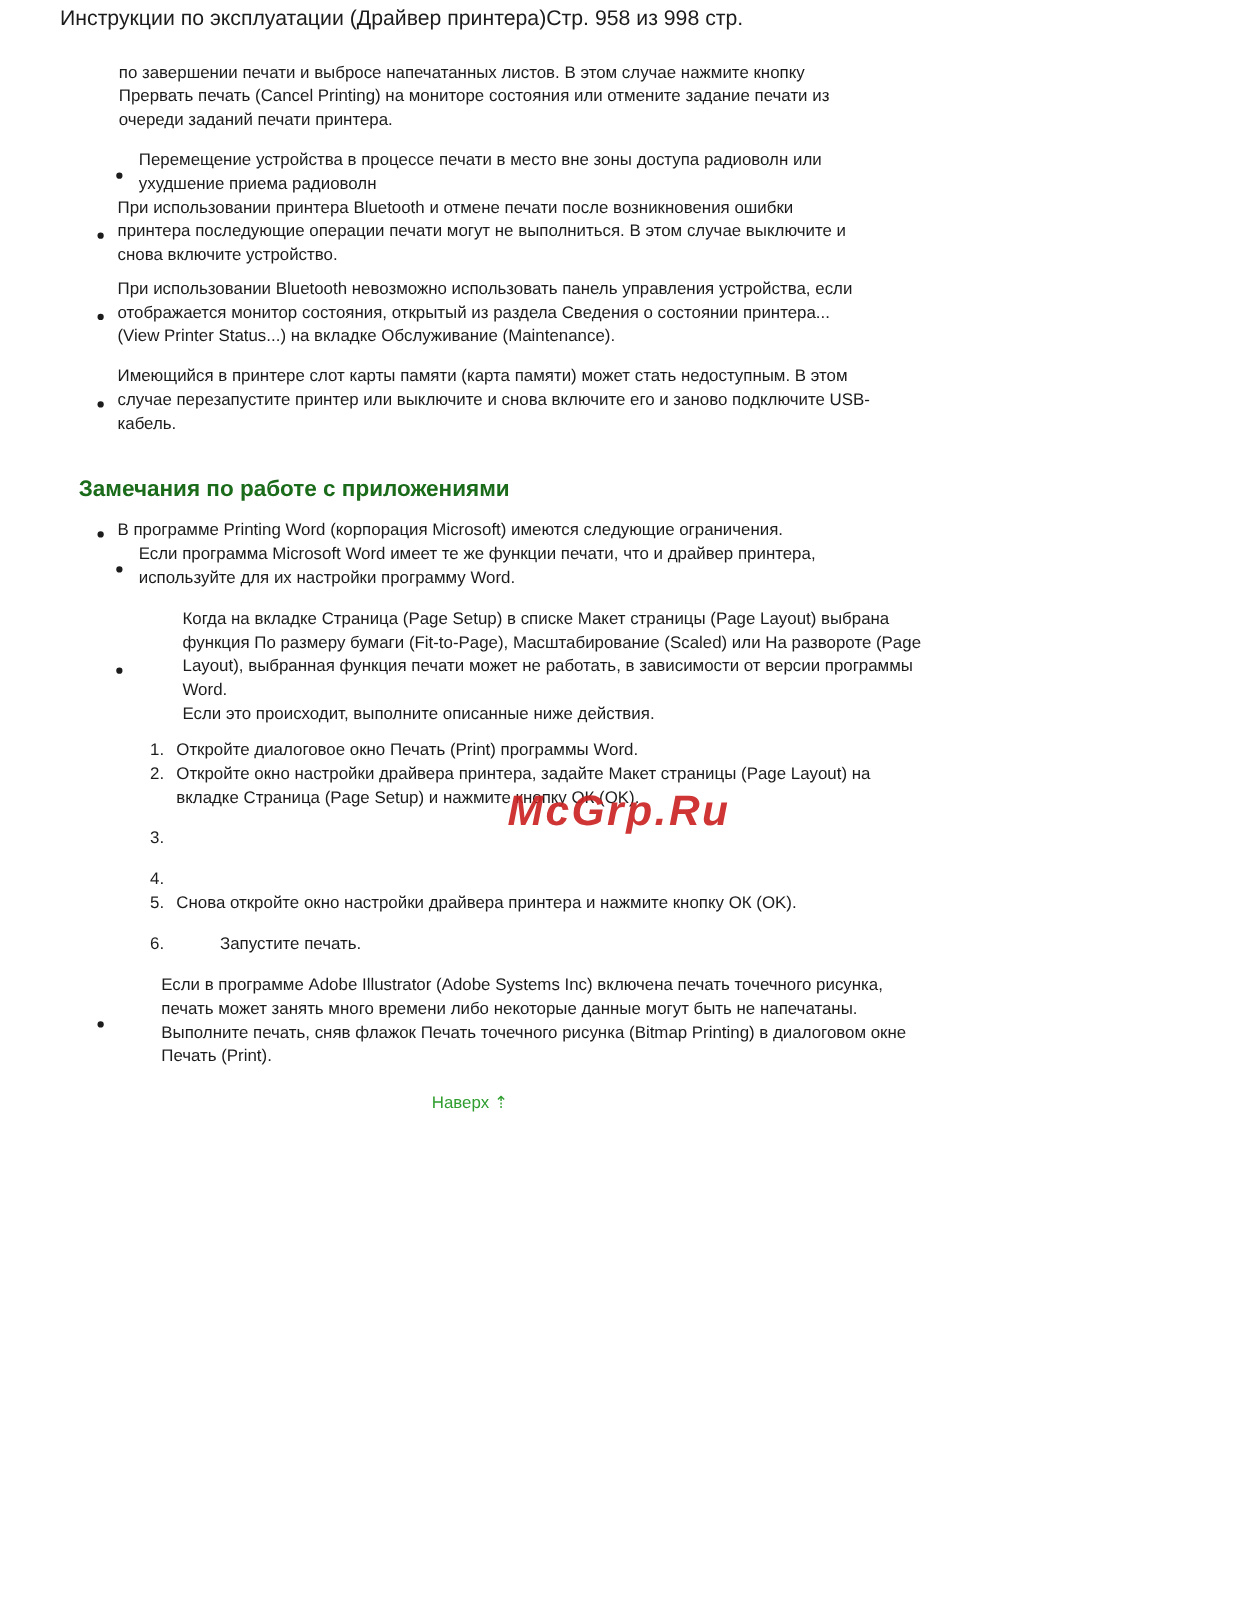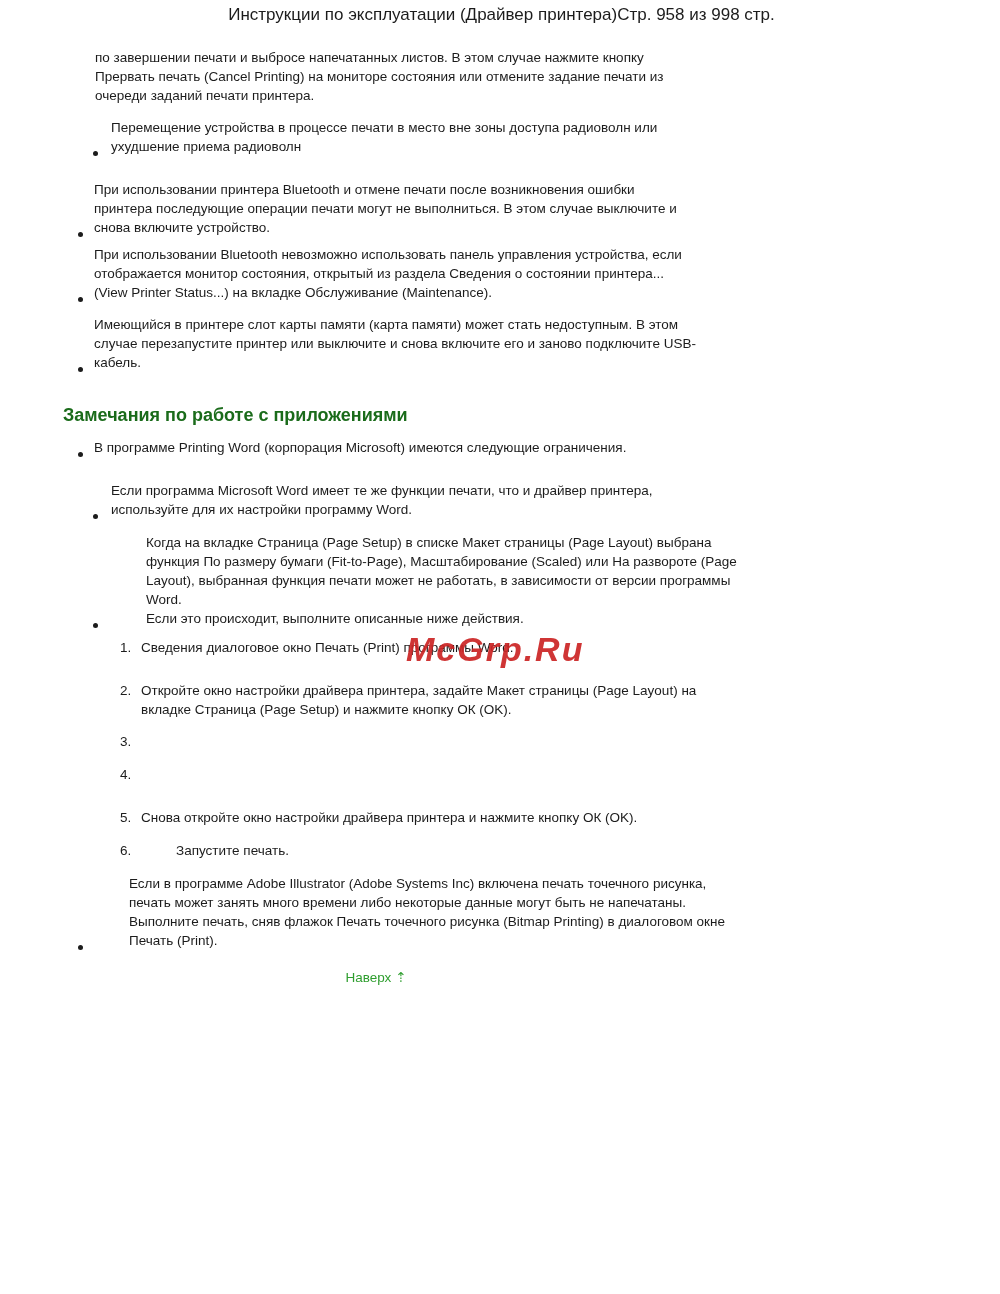--- a/index.html
+++ b/index.html
@@ -10,44 +10,44 @@
   }
   *{margin:0;padding:0;box-sizing:border-box;}
   html,body{background:#fff;}
   body{
     width:1000px;height:1294px;
     position:relative;overflow:hidden;
     font-family:"Liberation Sans","DejaVu Sans",sans-serif;
     font-size:13.5px;line-height:19px;color:var(--text);
   }
   .page-header{
-    display:flex;justify-content:center;align-items:flex-start;
+    display:flex;justify-content:flex-start;align-items:flex-start;
     padding:5px 45px 0 48px;
     font-size:17px;line-height:20px;
   }
   .content .t{white-space:pre-line;display:block;}
   .para-intro{margin-left:95px;}
-  .li{display:flex;align-items:flex-end;}
+  .li{display:flex;align-items:center;}
   .li .dot{
     flex:none;width:5px;height:5px;border-radius:50%;
     background:var(--text);margin-top:7px;
   }
   .li.l1{padding-left:78px;}
   .li.l1 .t{margin-left:11px;}
   .li.l2{padding-left:93px;}
   .li.l2 .t{margin-left:13px;}
   .step{display:flex;align-items:flex-start;padding-left:120px;}
   .step .num{flex:none;width:21px;}
   .section-heading{
     margin-left:63px;
     color:var(--heading-green);
     font-size:18px;font-weight:bold;line-height:20px;
   }
   .mt10{margin-top:10px;}.mt12{margin-top:8px;}.mt13{margin-top:13px;}
-  .mt14{margin-top:14px;gap:35px;}.mt15{margin-top:24px;}.mt18{margin-top:18px;}
+  .mt14{margin-top:14px;gap:35px;}.mt15{margin-top:0;}.mt18{margin-top:18px;}
   .mt23{margin-top:23px;}.mt33{margin-top:33px;}
   .back-top{
     width:752px;text-align:center;
   }
   .back-top a{
     color:var(--link-green);text-decoration:none;cursor:pointer;
   }
   .back-top .arrow{
     font-family:"DejaVu Sans",sans-serif;
     margin-left:4px;
@@ -119,21 +119,21 @@
     <span class="dot"></span>
     <span class="t">Когда на вкладке Страница (Page Setup) в списке Макет страницы (Page Layout) выбрана
 функция По размеру бумаги (Fit-to-Page), Масштабирование (Scaled) или На развороте (Page
 Layout), выбранная функция печати может не работать, в зависимости от версии программы
 Word.
 Если это происходит, выполните описанные ниже действия.</span>
   </div>
 
   <div class="step mt10">
     <span class="num">1.</span>
-    <span class="t">Сведения диалоговое окно Печать (Print) программы Word.</span>
+    <span class="t">Откройте диалоговое окно Печать (Print) программы Word.</span>
   </div>
   <div class="step mt15">
     <span class="num">2.</span>
     <span class="t">Откройте окно настройки драйвера принтера, задайте Макет страницы (Page Layout) на
 вкладке Страница (Page Setup) и нажмите кнопку ОК (OK).</span>
   </div>
   <div class="step mt13">
     <span class="num">3.</span>
   </div>
   <div class="step mt14">

